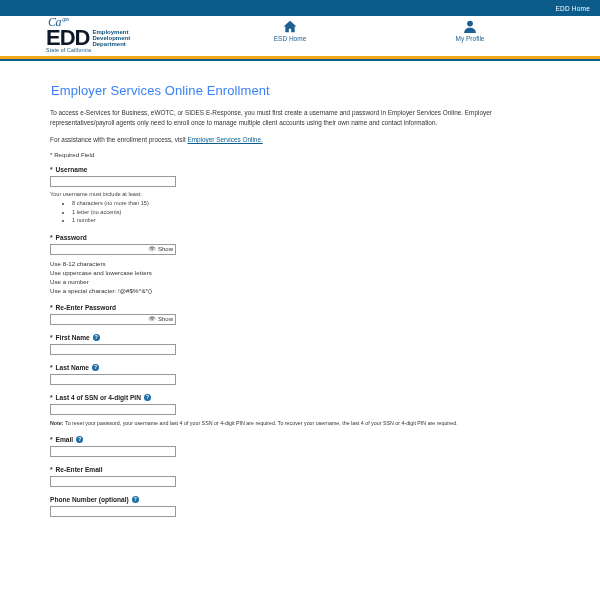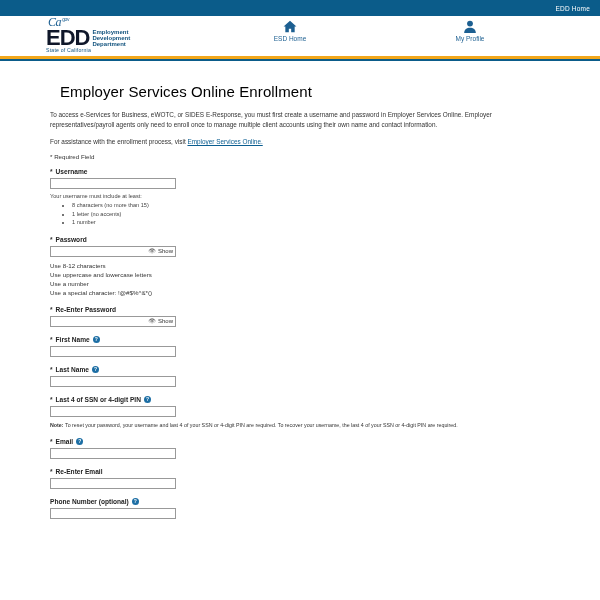--- a/index.html
+++ b/index.html
@@ -117,24 +117,24 @@
   .blue-rule {
     height: 2px;
     background: #0b5c8a;
   }
 
   
   .content {
     padding: 14px 50px 0 50px;
   }
   h1.page-title {
-    font-size: 15px;
+    font-size: 13px;
     font-weight: normal;
-    color: #000000;
-    margin: 8px 0 10px 10px;
+    color: #3b82f6;
+    margin: 8px 0 10px 1px;
     letter-spacing: .1px;
   }
   p.intro {
     font-size: 6.4px;
     line-height: 9.6px;
     margin: 0 0 9px 0;
     color: #333;
     max-width: 500px;
   }
   p.assist {

